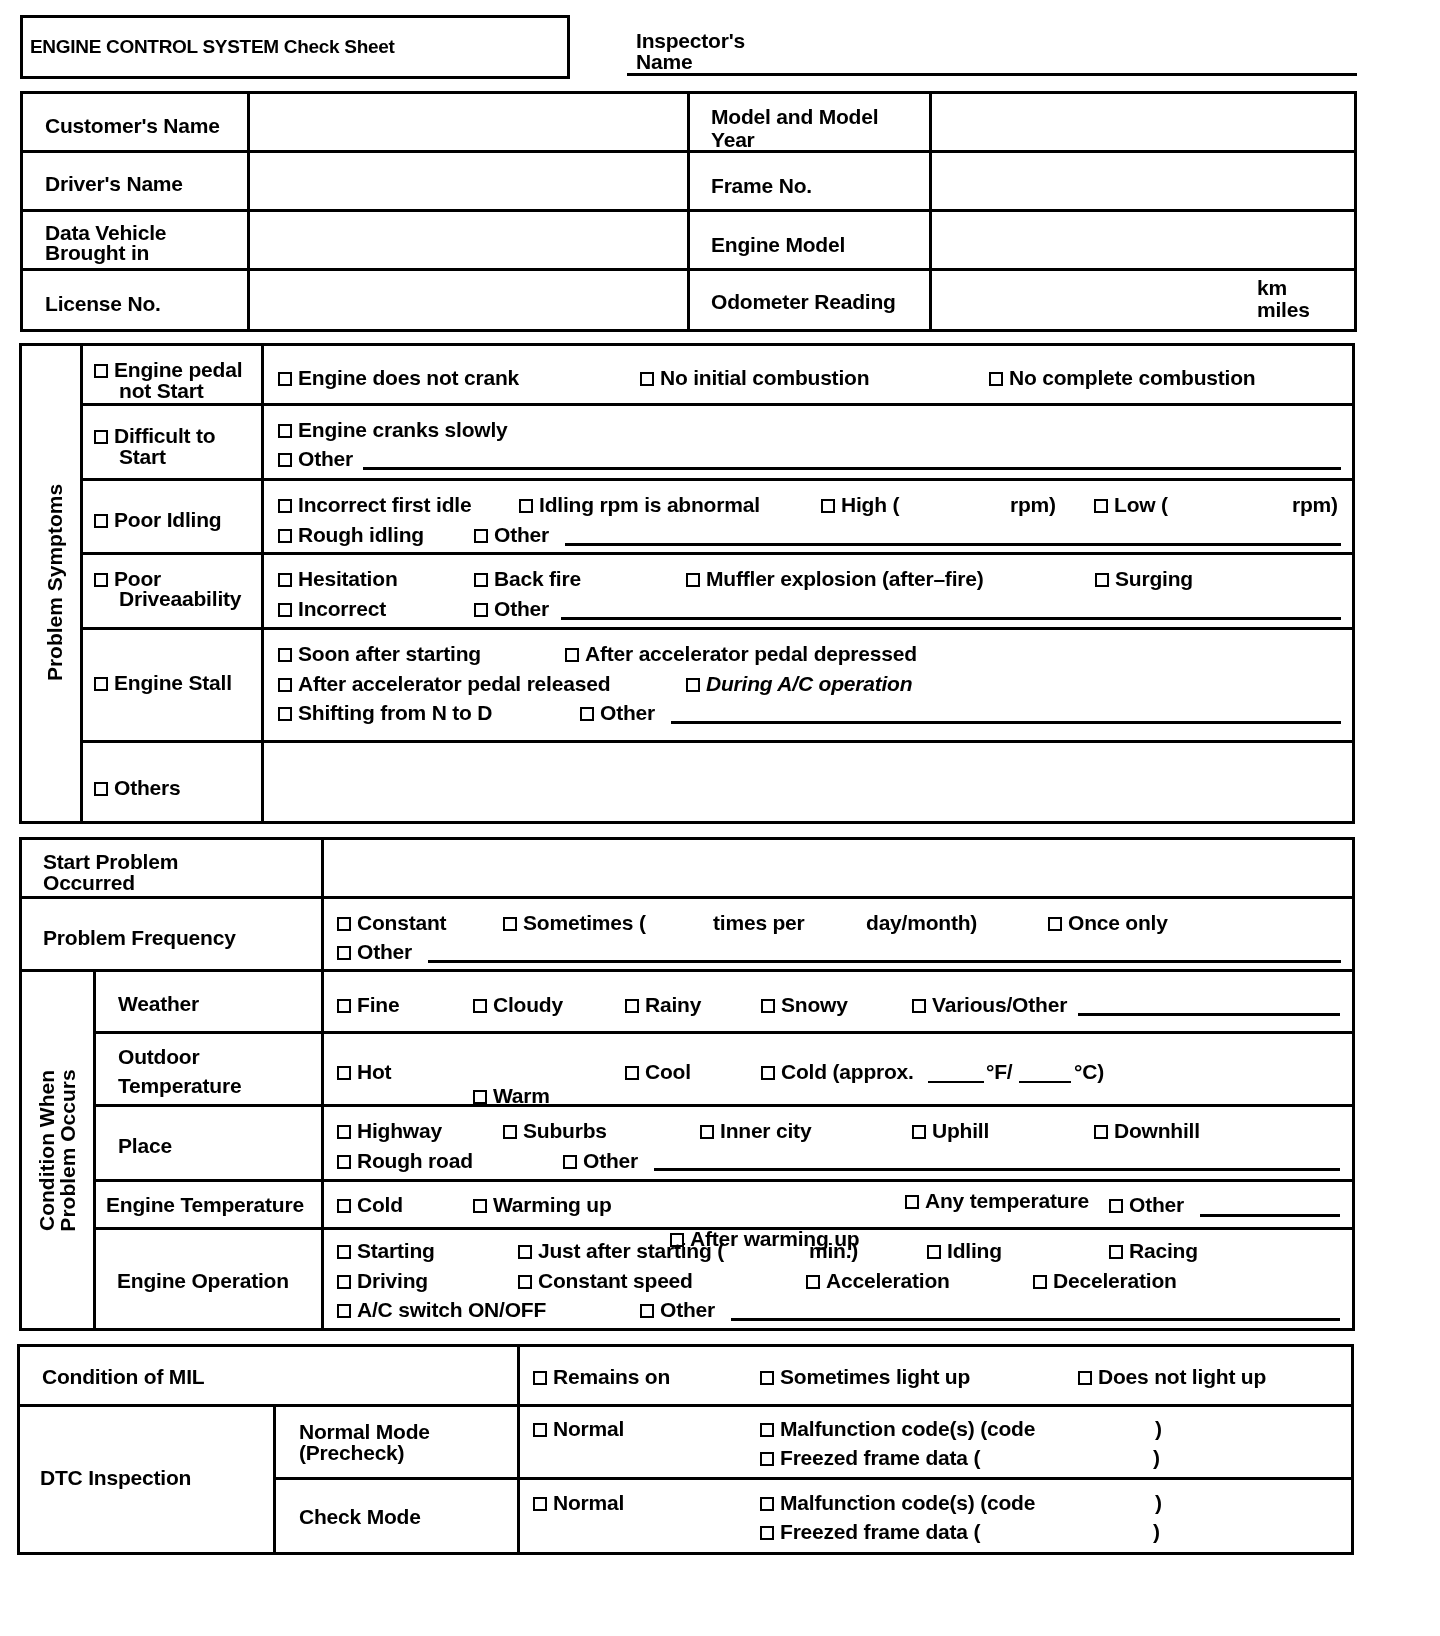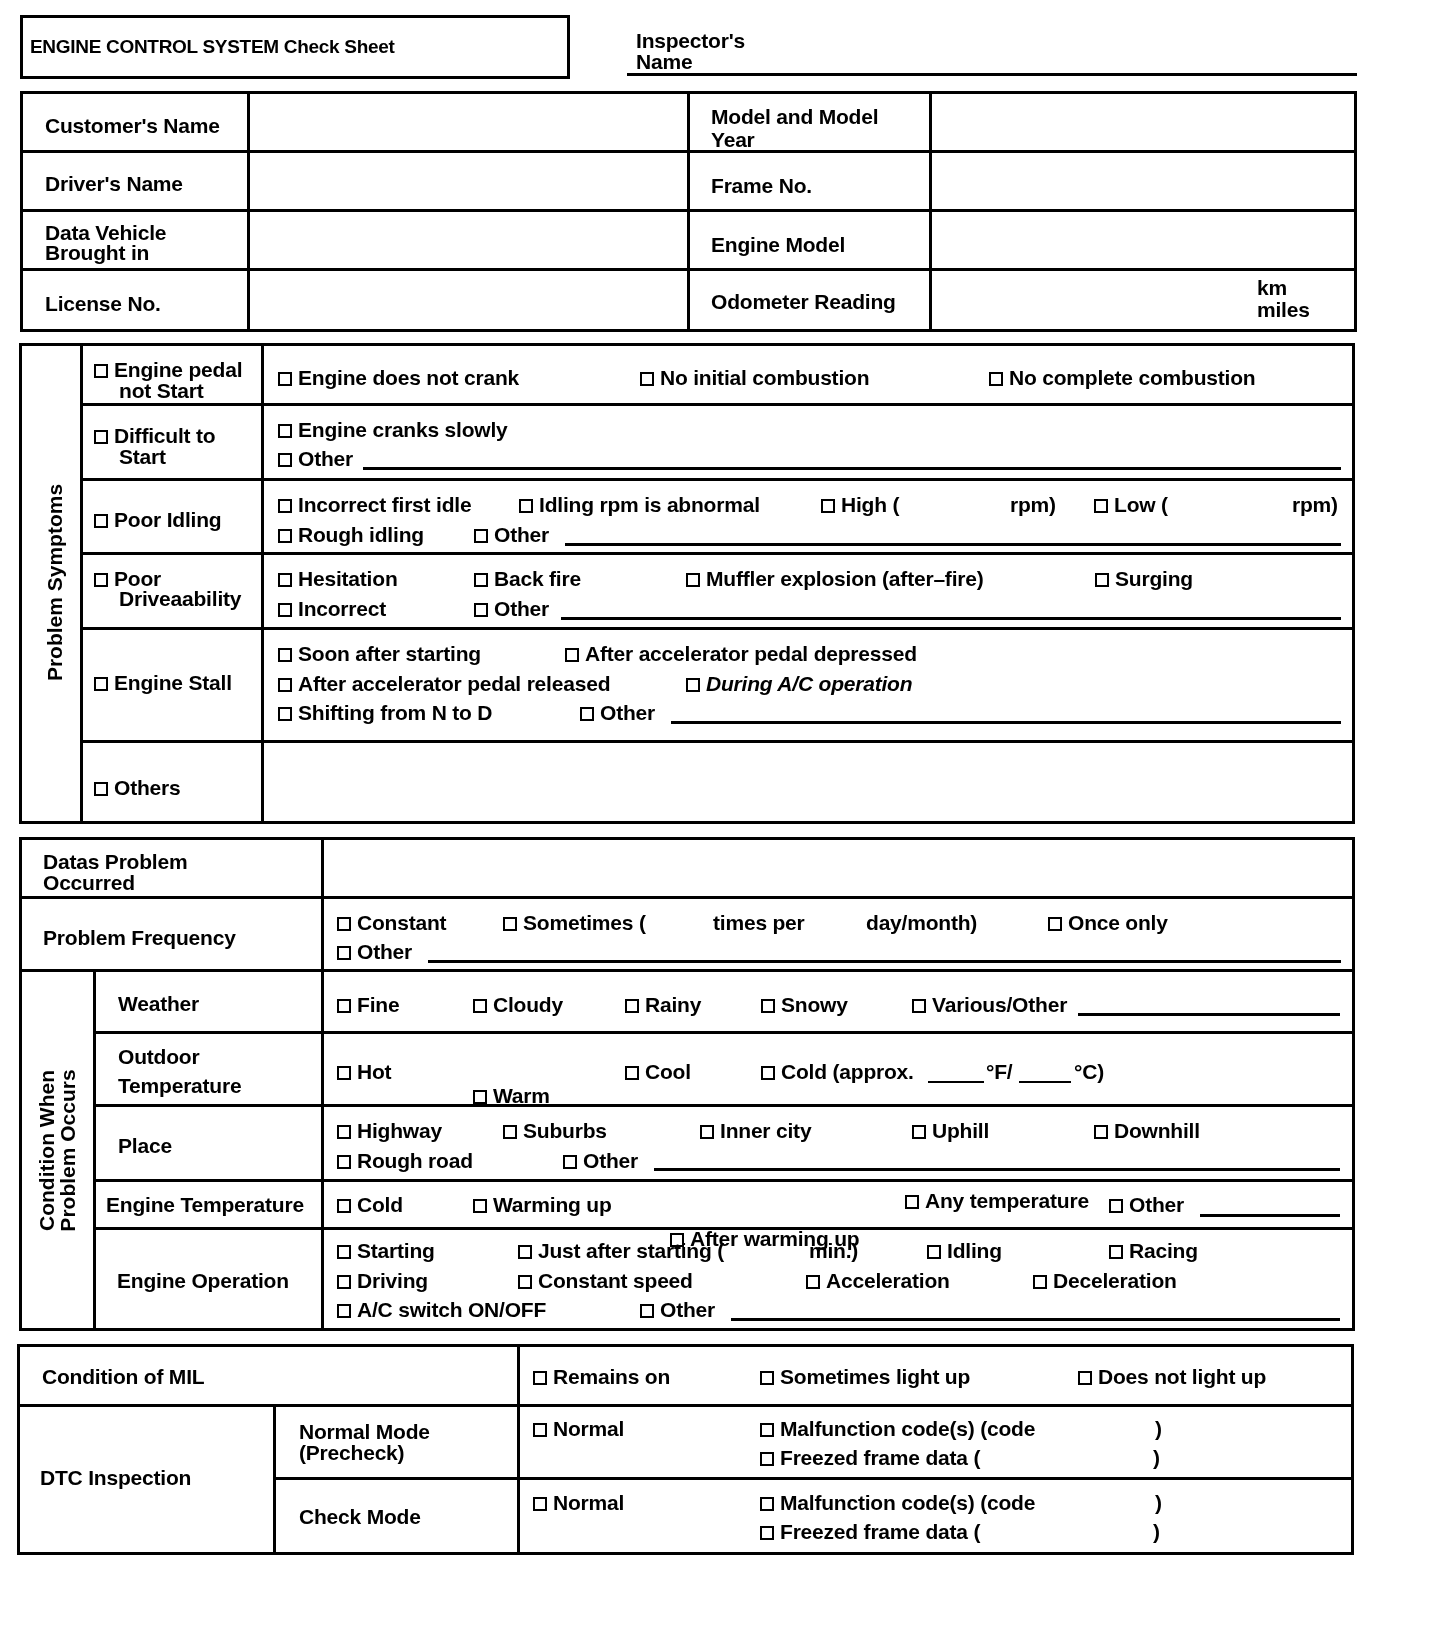--- a/index.html
+++ b/index.html
@@ -117,21 +117,21 @@
 <div class="box" style="left:19px;top:837px;width:1336px;height:494px;"></div>
 <div class="vl" style="left:321px;top:837px;height:494px;"></div>
 <div class="vl" style="left:93px;top:971px;height:360px;"></div>
 <div class="hl" style="left:19px;top:896px;width:1336px;"></div>
 <div class="hl" style="left:19px;top:969px;width:1336px;"></div>
 <div class="hl" style="left:93px;top:1031px;width:1262px;"></div>
 <div class="hl" style="left:93px;top:1104px;width:1262px;"></div>
 <div class="hl" style="left:93px;top:1179px;width:1262px;"></div>
 <div class="hl" style="left:93px;top:1227px;width:1262px;"></div>
 
-<div class="t" style="left:43px;top:851px;">Datas Problem</div>
+<div class="t" style="left:43px;top:851px;">Start Problem</div>
 <div class="t" style="left:43px;top:872px;">Occurred</div>
 <div class="abs" style="left:326px;top:842px;width:1026px;height:52px;"></div>
 
 <div class="t" style="left:43px;top:927px;">Problem Frequency</div>
 <div class="opt" style="left:337px;top:912px;"><span class="cb"></span><span>Constant</span></div>
 <div class="opt" style="left:503px;top:912px;"><span class="cb"></span><span>Sometimes (</span></div>
 <div class="opt" style="left:713px;top:912px;">times per</div>
 <div class="opt" style="left:866px;top:912px;">day/month)</div>
 <div class="opt" style="left:1048px;top:912px;"><span class="cb"></span><span>Once only</span></div>
 <div class="opt" style="left:337px;top:941px;"><span class="cb"></span><span>Other</span></div>

